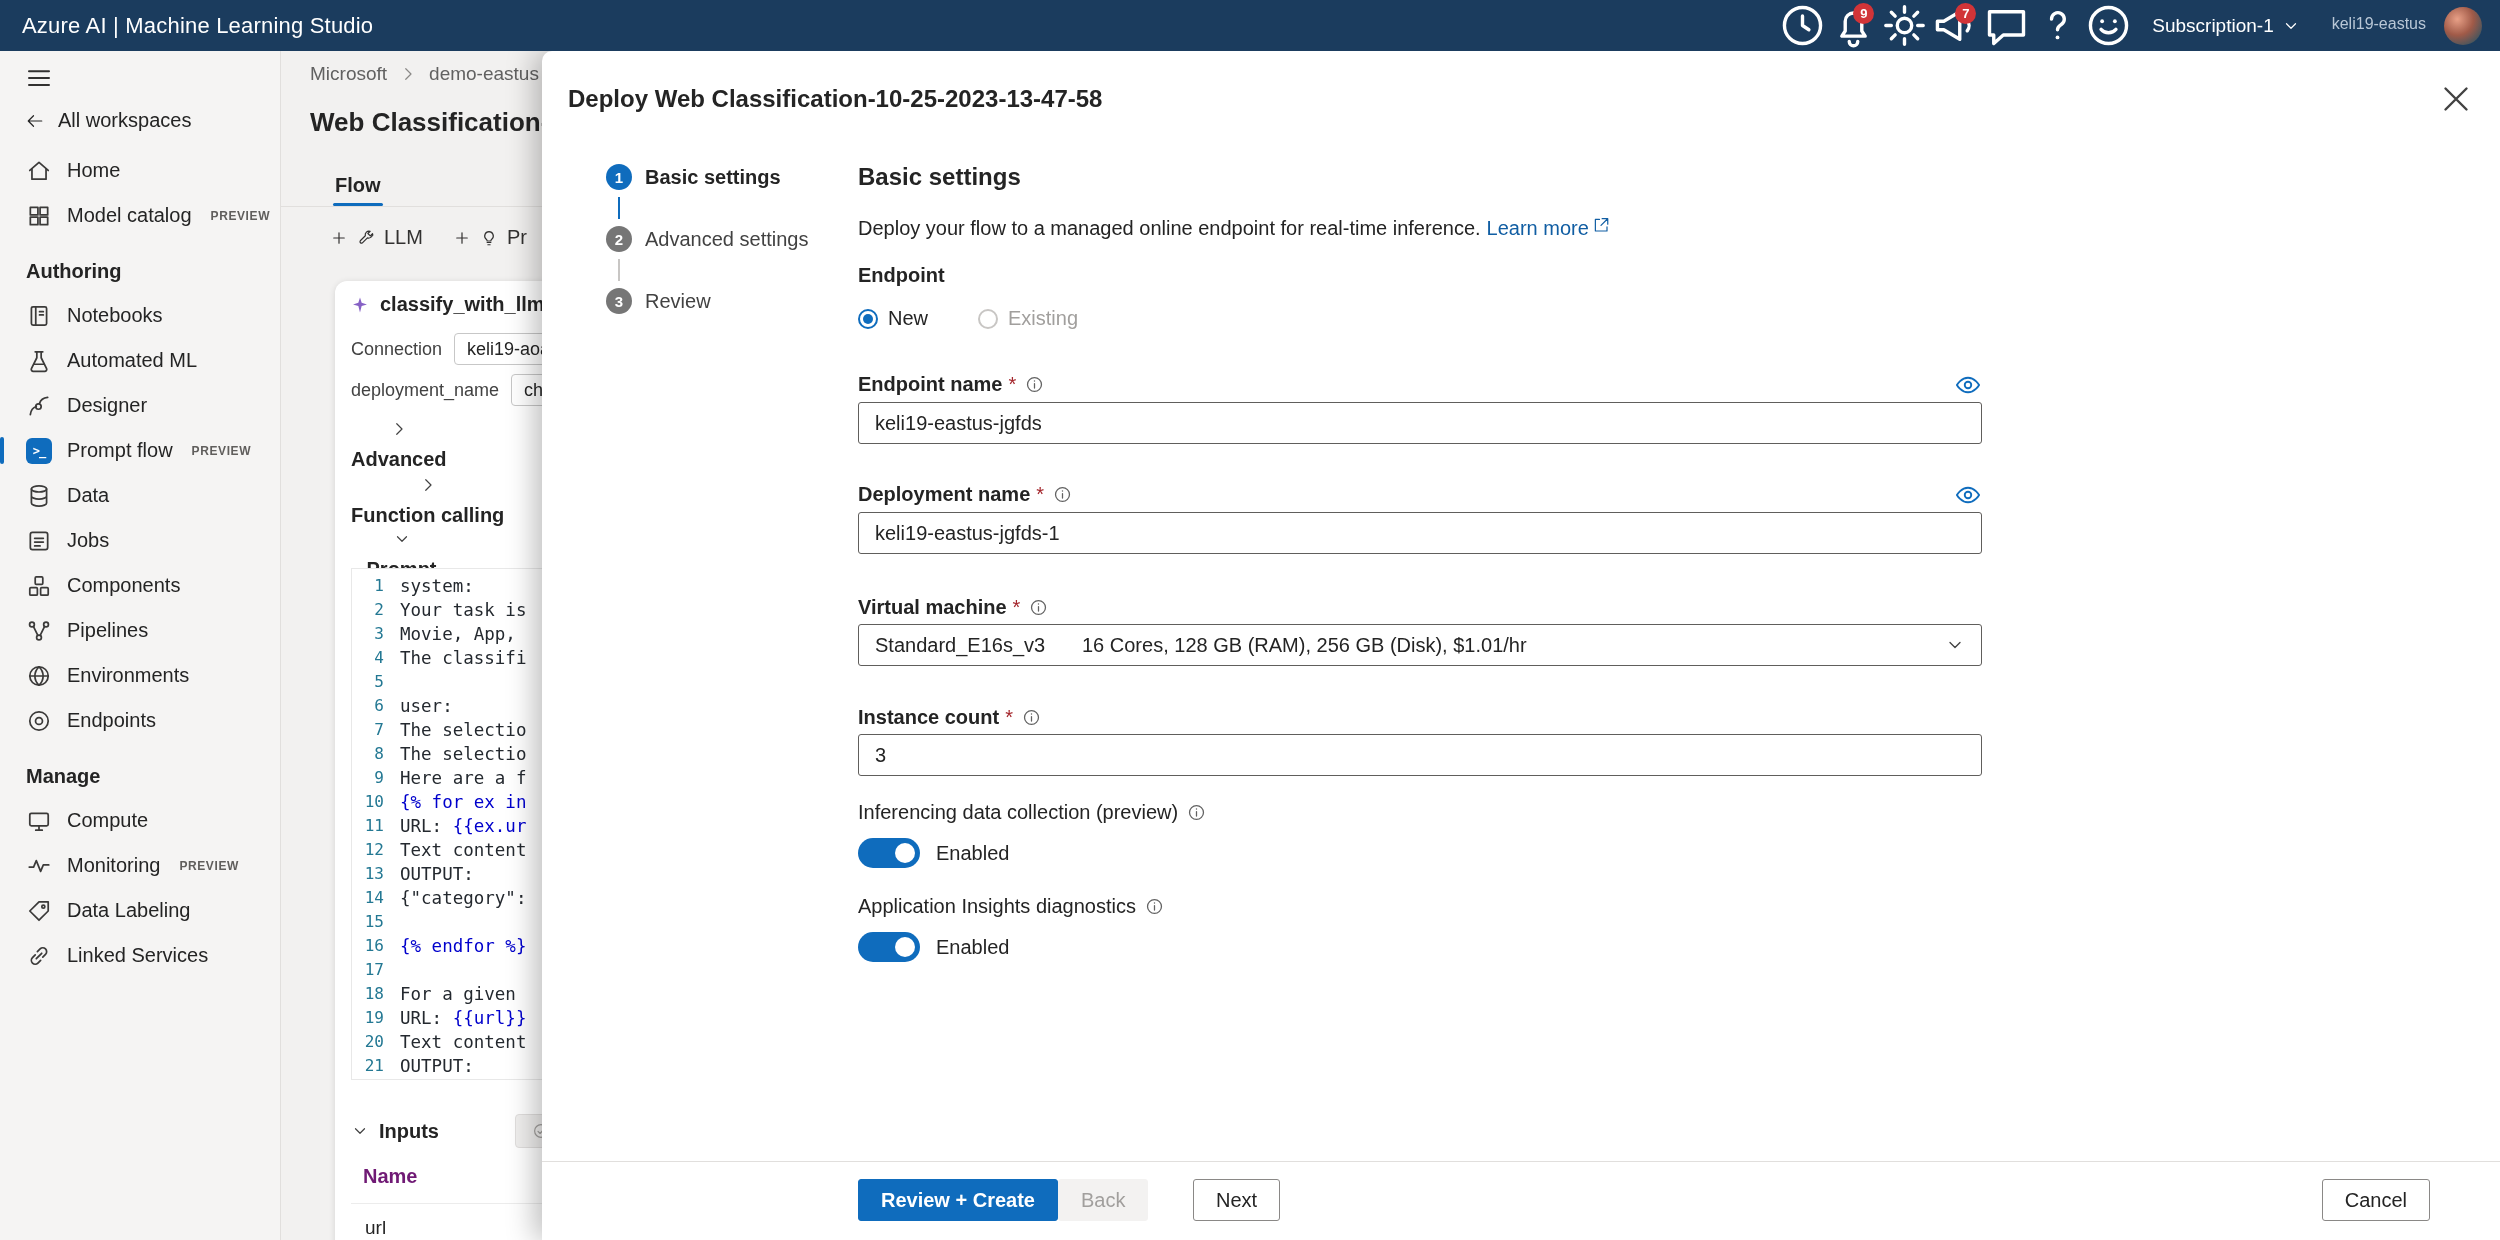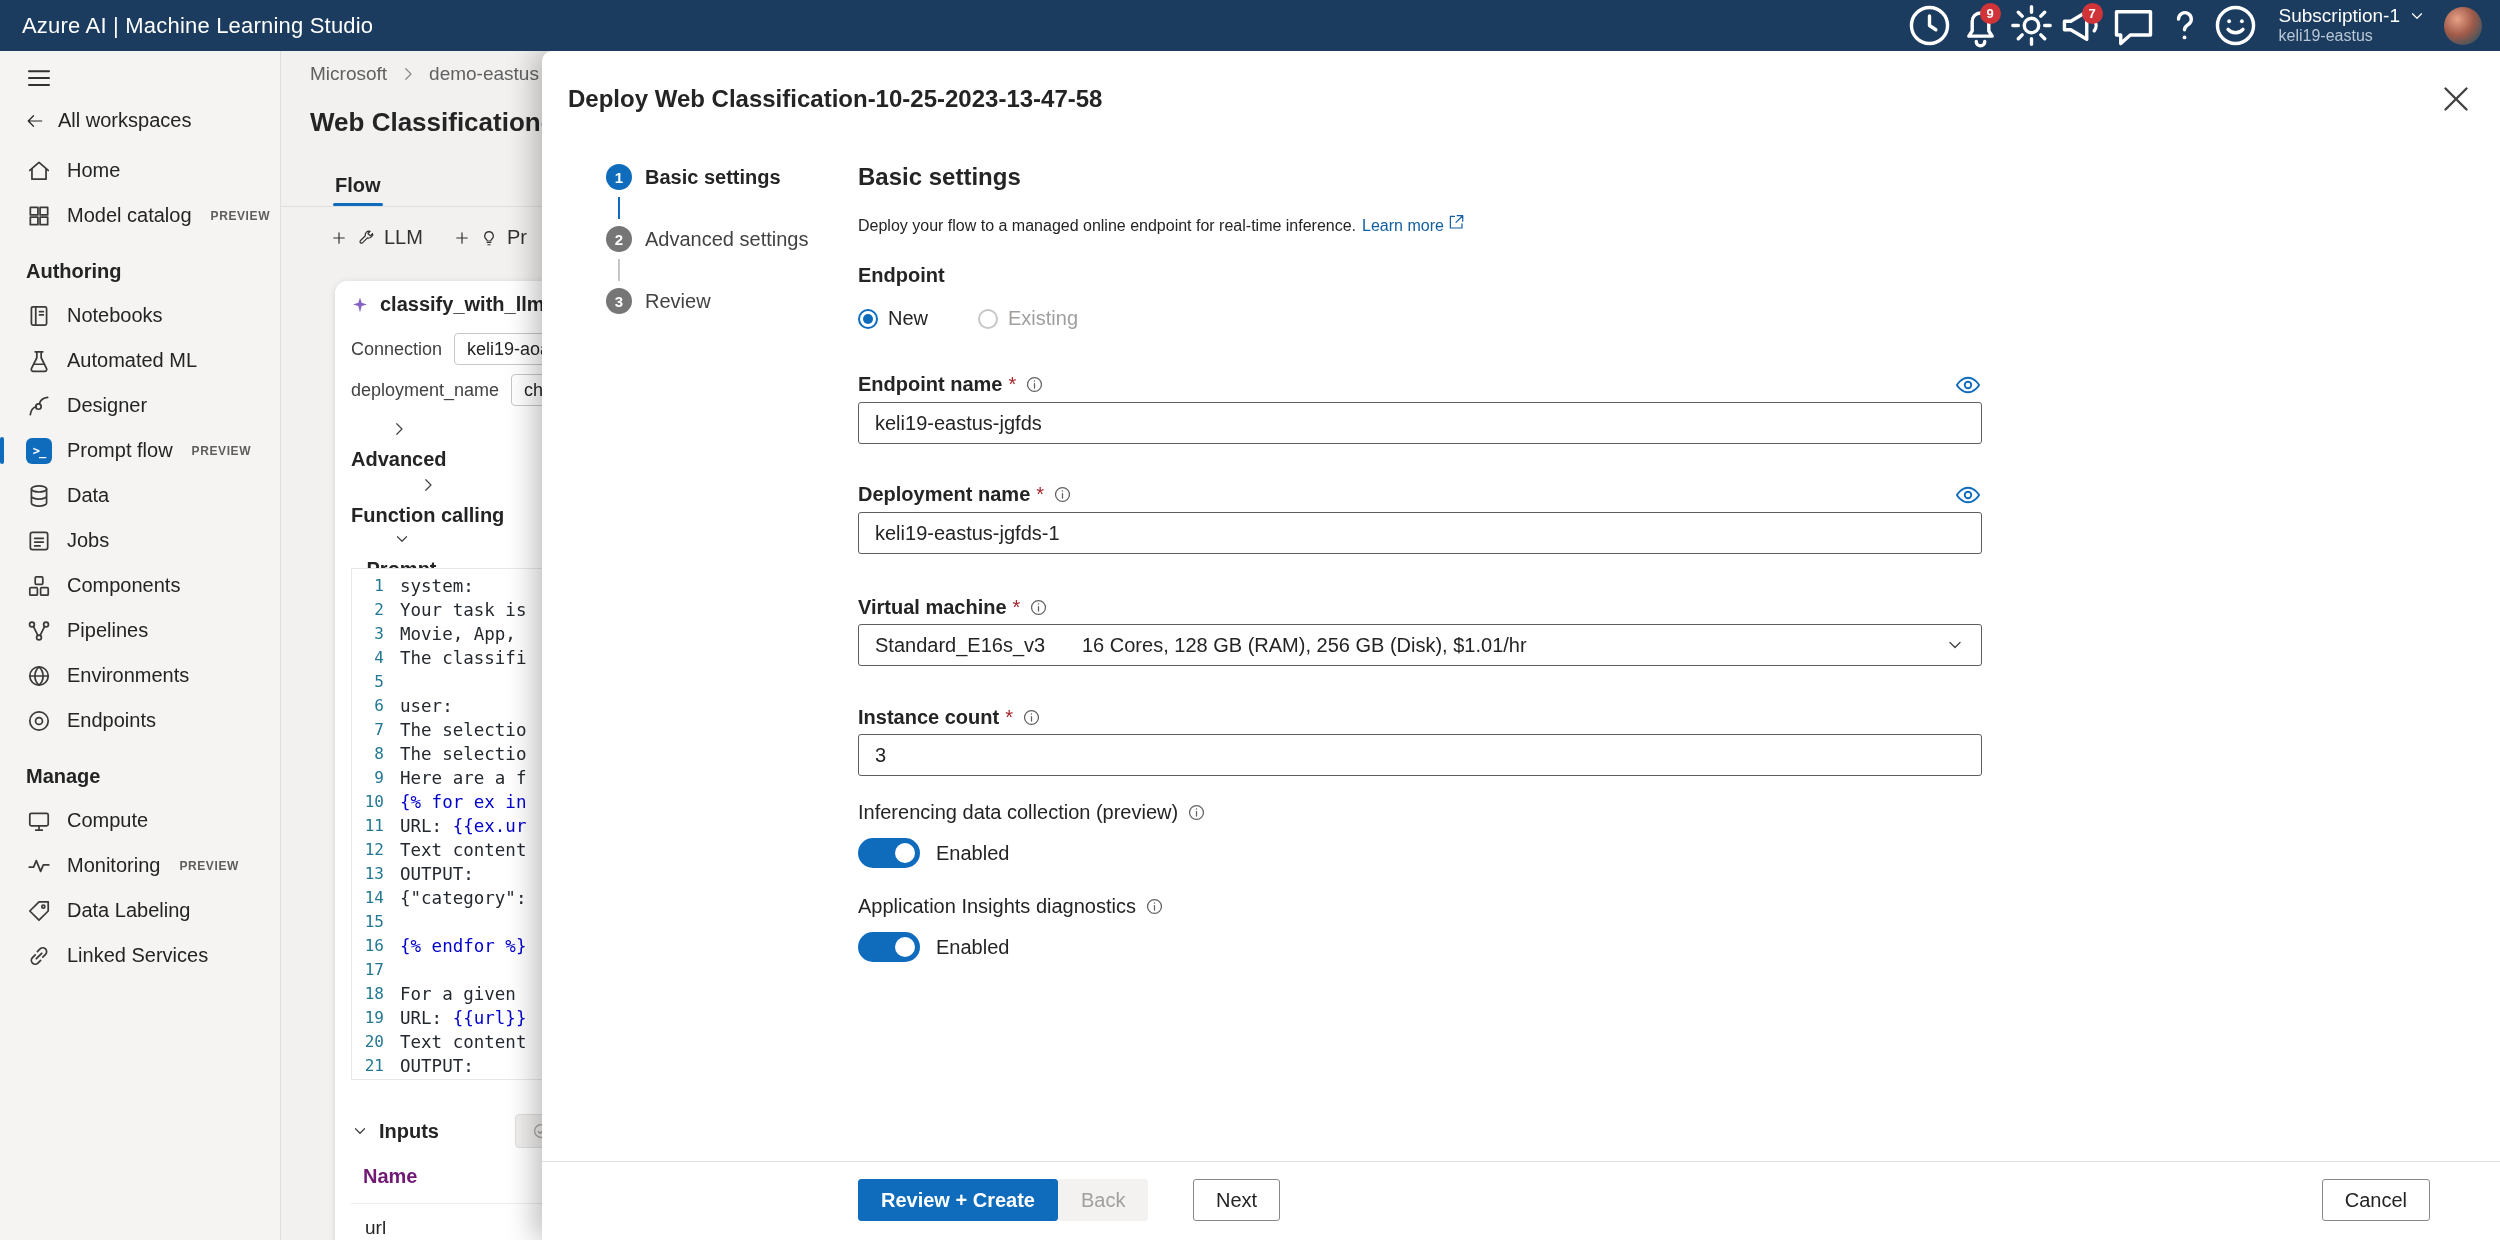--- a/index.html
+++ b/index.html
@@ -10,21 +10,21 @@
   .topbar { position:absolute; top:0; left:0; width:2500px; height:51px; background:#1b3c5e;
     color:#fff; display:flex; align-items:center; z-index:60; }
   .tb-title { font-size:22px; padding-left:22px; font-weight:400; letter-spacing:.2px; }
   .tb-right { margin-left:auto; display:flex; align-items:center; }
   .tb-icon { width:51px; height:51px; display:flex; align-items:center; justify-content:center;
     position:relative; color:#fff; cursor:pointer; }
   .tb-icon svg { width:27px; height:27px; }
   .tb-badge { position:absolute; top:3px; right:5px; background:#d13438; color:#fff; font-size:13px;
     min-width:21px; height:21px; border-radius:11px; display:flex; align-items:center;
     justify-content:center; padding:0 4px; font-weight:700; }
-  .tb-sub { display:flex; flex-direction:column; justify-content:flex-end; margin:0 6px 0 18px; line-height:1.15; }
+  .tb-sub { display:flex; flex-direction:row; justify-content:flex-end; margin:0 6px 0 18px; line-height:1.15;gap:32px; }
   .tb-sub-top { display:flex; align-items:center; gap:8px; font-size:19px; }
   .tb-sub-top svg { width:18px; height:18px; }
   .tb-sub-bottom { font-size:16px; color:#b9c7d6; }
   .avatar { width:38px; height:38px; border-radius:50%; margin:0 18px 0 12px;
     background:radial-gradient(circle at 35% 32%, #e8a087 0%, #a05a48 45%, #43555e 80%, #2b3a42 100%); }
 
   
   .sidebar { position:absolute; top:51px; left:0; width:281px; bottom:0; background:#f5f4f3;
     border-right:1px solid #e1dfdd; z-index:10; overflow:hidden; }
   .hamburger { margin:12px 0 0 24px; width:30px; height:30px; color:#323130; cursor:pointer; }
@@ -107,21 +107,21 @@
   .step { display:flex; align-items:center; gap:13px; height:26px; cursor:pointer; }
   .step-circle { width:26px; height:26px; border-radius:50%; background:#767676; color:#fff;
     display:flex; align-items:center; justify-content:center; font-size:15px; font-weight:600; flex:0 0 26px; }
   .step.active .step-circle { background:#0f6cbd; }
   .step-label { font-size:20px; color:#424242; white-space:nowrap; }
   .step.active .step-label { color:#242424; font-weight:600; }
   .step-conn { width:2px; height:22px; margin:7px 0 7px 12px; background:#c8c6c4; }
   .step-conn.active { background:#0f6cbd; }
 
   .m-heading { position:absolute; left:316px; top:112px; font-size:24px; font-weight:600; color:#242424; }
-  .m-desc { position:absolute; left:316px; top:166px; font-size:16px; color:#242424; display:flex;
+  .m-desc { position:absolute; left:316px; top:166px; font-size:20px; color:#242424; display:flex;
     align-items:center; gap:6px; white-space:nowrap; }
   .learn-more { color:#115ea3; cursor:pointer; display:inline-flex; align-items:center; gap:3px; }
   .learn-more svg { width:15px; height:15px; position:relative; top:-4px; }
 
   .group-label { position:absolute; left:316px; top:213px; font-size:20px; font-weight:600; color:#242424; }
   .radio-row { position:absolute; left:316px; top:256px; display:flex; align-items:center; gap:50px; }
   .radio { display:flex; align-items:center; gap:10px; font-size:20px; cursor:pointer; }
   .radio-dot { width:20px; height:20px; border-radius:50%; border:2px solid #0f6cbd; display:flex;
     align-items:center; justify-content:center; }
   .radio-dot::after { content:""; width:10px; height:10px; border-radius:50%; background:#0f6cbd; }

